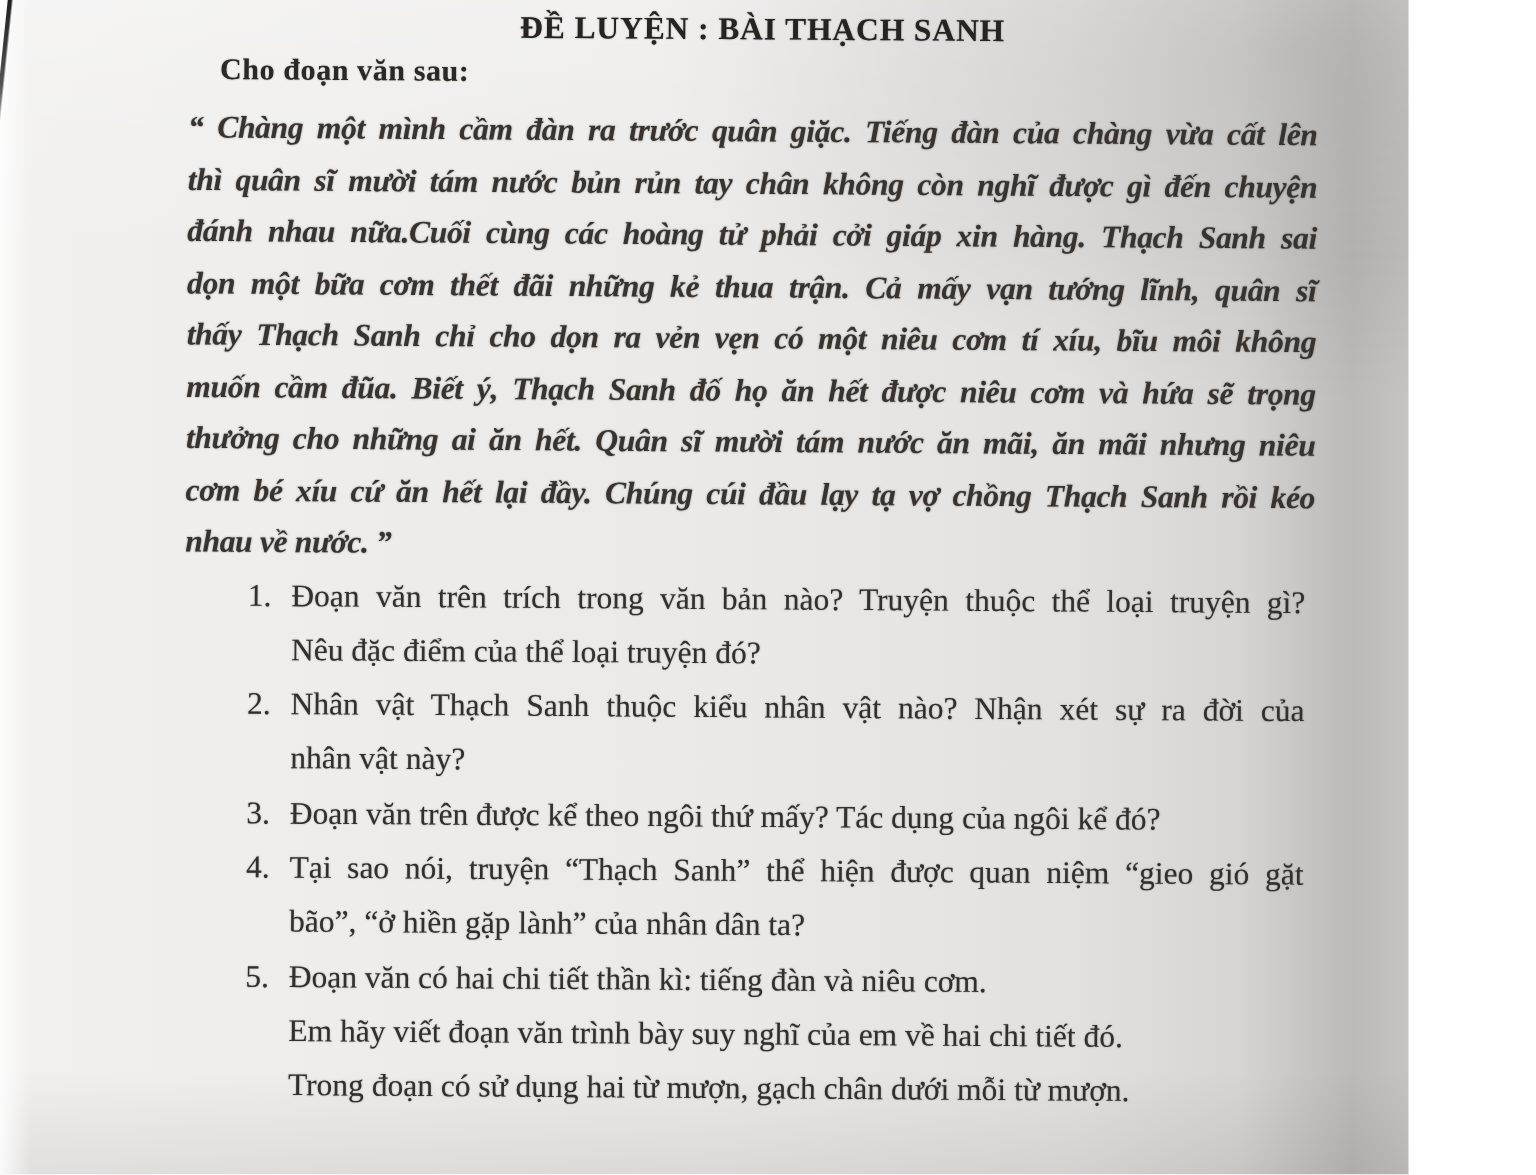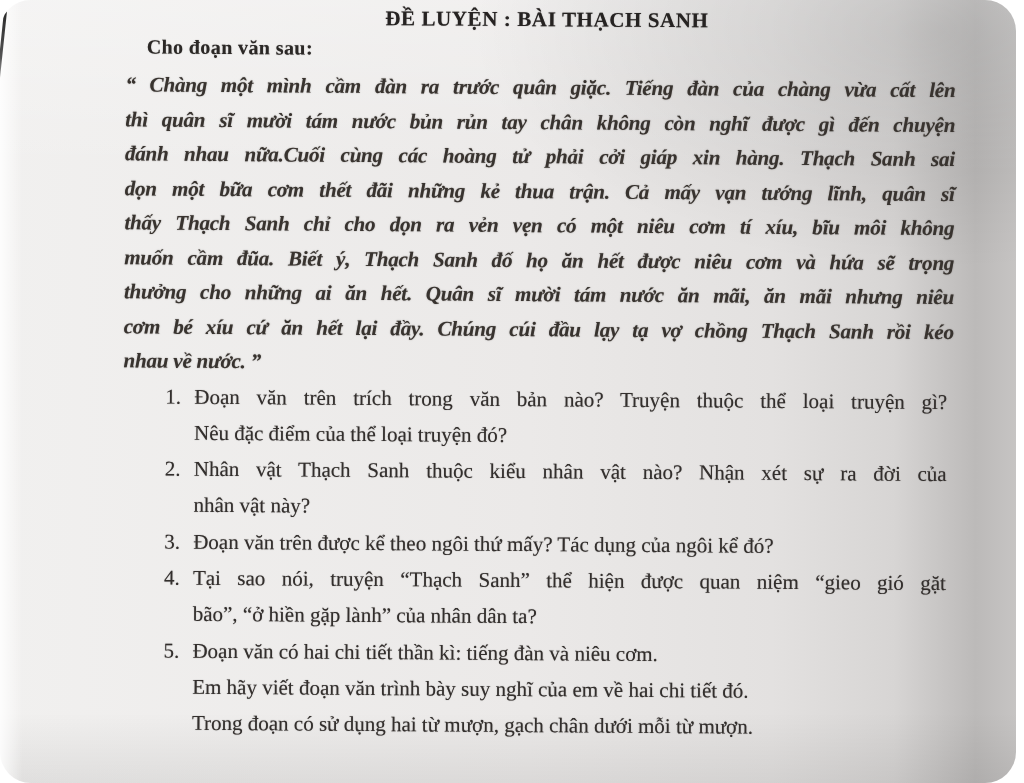--- a/index.html
+++ b/index.html
@@ -3,29 +3,28 @@
 <meta charset="utf-8">
 <style>
   html, body {
     margin: 0; padding: 0;
     width: 1024px; height: 783px;
     overflow: hidden;
     font-family: "Liberation Serif", "DejaVu Serif", serif;
   }
   .photo {
     position: relative;
-    width: 1016px; height: 783px;
+    width: 939px; height: 783px;
     background:
       linear-gradient(to right, rgba(255,255,255,0.85), rgba(255,255,255,0) 2.2%),
       radial-gradient(120% 80% at 92% 4%, rgba(0,0,0,0.13), rgba(0,0,0,0) 38%),
       linear-gradient(to top, rgba(0,0,0,0.07), rgba(0,0,0,0) 9%),
       linear-gradient(to bottom, rgba(255,255,255,0.30), rgba(255,255,255,0) 22%),
       linear-gradient(to right, #f1f0ef 0%, #ebe9e8 52%, #e3e1e0 76%, #d7d5d4 88%, #bcbab9 96%, #c6c4c3 100%);
     overflow: hidden;
-    border-radius: 31px;
   }
   .edge-line {
     position: absolute;
     left: 6px; top: -8px;
     width: 3px; height: 118px;
     background: linear-gradient(to bottom, rgba(12,12,12,0.95), rgba(12,12,12,0.7) 55%, rgba(12,12,12,0) 100%);
     transform: rotate(6deg);
     transform-origin: top left;
     border-radius: 2px;
     filter: blur(0.4px);

